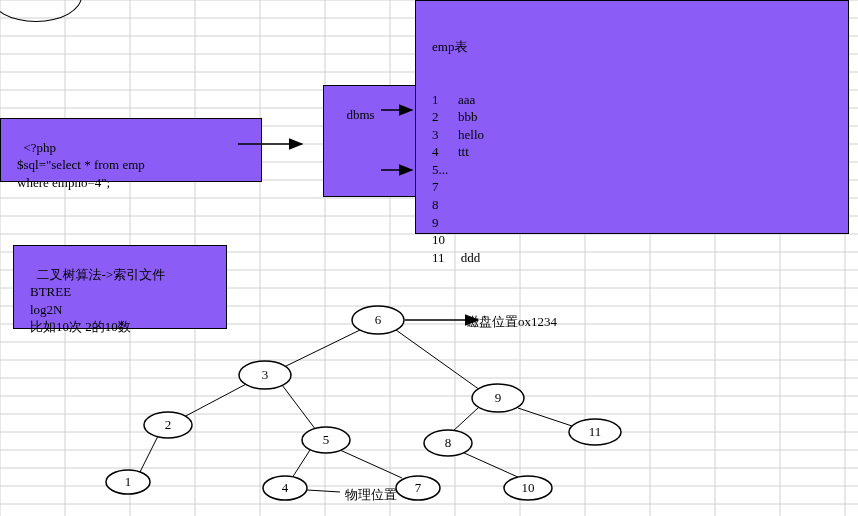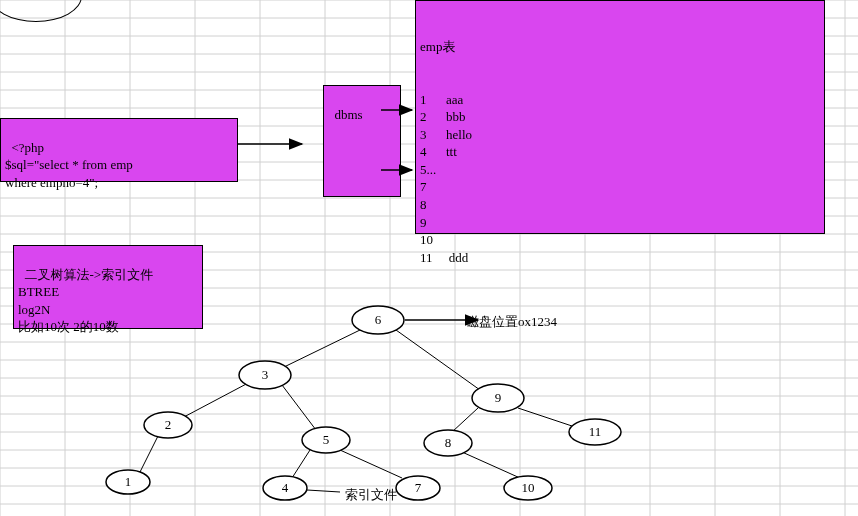--- a/index.html
+++ b/index.html
@@ -1,19 +1,19 @@
 <!DOCTYPE html>
 <html><head>
 <meta charset="utf-8">
 <style>
   html,body{margin:0;padding:0;width:858px;height:516px;font-family:"SimSun","宋体",serif;font-size:13px;color:#000;background:#fff;overflow:hidden}
   
   .grid{position:absolute;inset:0;pointer-events:none}
   .grid line{stroke:#d0d0d0;stroke-width:1}
-  .box{position:absolute;border:1.5px solid #000;background:#d946ef;padding:2px 4px;line-height:1.35;white-space:pre}
+  .box{position:absolute;border:1.5px solid #000;background:#8b5cf6;padding:2px 16px;line-height:1.35;white-space:pre}
   .ellipse-arc{position:absolute;top:-30px;left:-10px;width:90px;height:50px;border:1.5px solid #000;border-radius:50%;background:transparent}
   .label{position:absolute;background:transparent;white-space:nowrap}
   svg.overlay{position:absolute;inset:0;pointer-events:none}
   .arrow{stroke:#000;stroke-width:1.5;fill:none}
   .arrowhead{fill:#000}
   .node-e{stroke:#000;stroke-width:1.5;fill:#fff}
   .node-t{font-size:13px;text-anchor:middle;dominant-baseline:middle}
   .edge{stroke:#000;stroke-width:1}
 </style>
 </head>
@@ -96,21 +96,21 @@
 </div>
 
 <div class="box" style="left:13px;top:245px;width:180px;height:78px">
   <span>二叉树算法-&gt;索引文件
 BTREE
 log2N
 比如10次 2的10数</span>
 </div>
 
 <div class="label" style="left:466px;top:313px">磁盘位置ox1234</div>
-<div class="label" style="left:345px;top:486px">索引文件</div>
+<div class="label" style="left:345px;top:486px">物理位置</div>
 
 <svg class="overlay" width="858" height="516">
 
   <defs>
     <marker id="ah" markerWidth="10" markerHeight="8" refX="9" refY="4" orient="auto">
       <path d="M0,0 L10,4 L0,8 Z" class="arrowhead"></path>
     </marker>
   </defs>
 
   <line class="arrow" x1="238" y1="144" x2="302" y2="144" marker-end="url(#ah)"></line>

